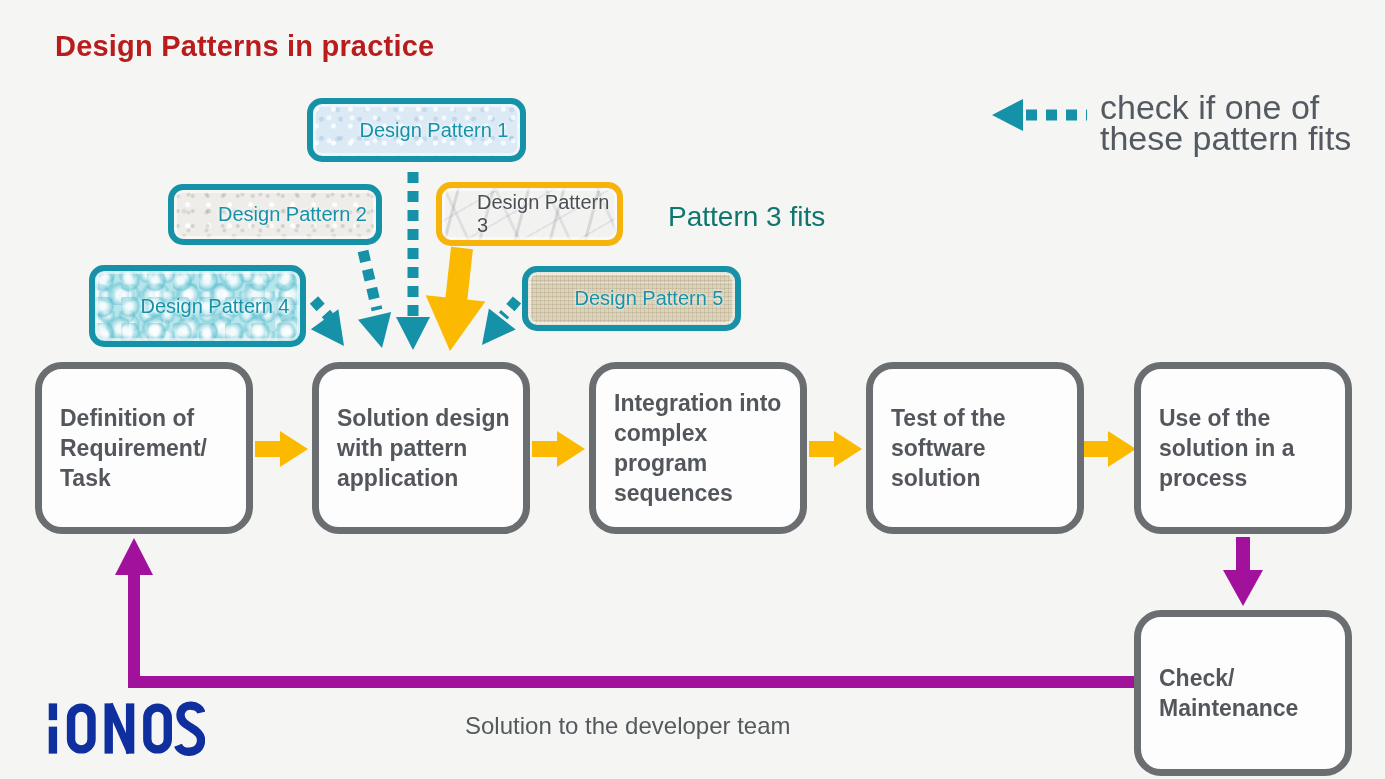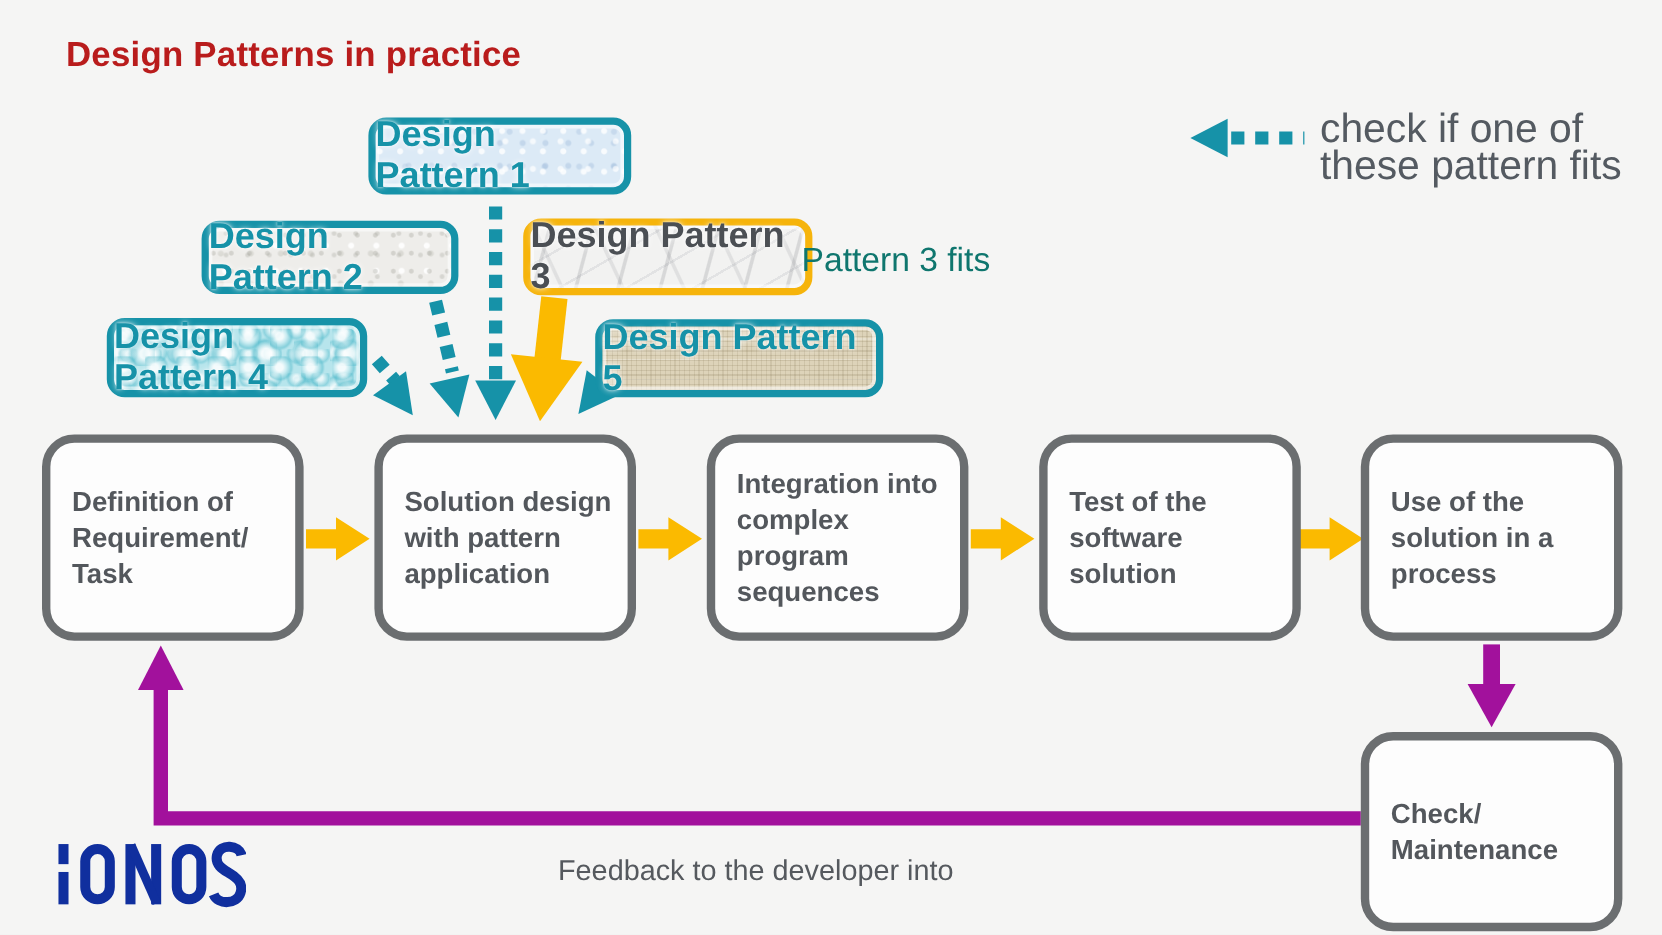--- a/index.html
+++ b/index.html
@@ -6,22 +6,22 @@
   body{font-family:"Liberation Sans","DejaVu Sans",sans-serif;background:#e9e9e9;}
   #canvas{position:relative;width:1385px;height:779px;background:#f5f5f4;overflow:hidden;}
 
   .title{position:absolute;left:55px;top:30px;font-size:29px;font-weight:bold;color:#b91c1c;letter-spacing:.2px;}
 
   
   #arrows{position:absolute;left:0;top:0;z-index:1;}
 
   
   .pbox{position:absolute;z-index:2;box-sizing:border-box;border:6px solid #1692a8;border-radius:15px;
-        display:flex;align-items:center;justify-content:center;font-weight:bold;font-size:30px;color:#1692a8;
-        box-shadow:inset 0 0 0 3px rgba(255,255,255,.55);text-shadow:0 0 5px rgba(255,255,255,.85),0 0 2px rgba(255,255,255,.7);}
+        display:flex;align-items:center;justify-content:center;font-weight:normal;font-size:20px;color:#1692a8;
+        box-shadow:inset 0 0 0 3px rgba(255,255,255,.55);text-shadow:0 0 5px rgba(255,255,255,.85),0 0 2px rgba(255,255,255,.7);padding-left:35px;}
   .pbox.gold{border-color:#f6b40b;color:#4b4f54;}
 
   .tex-paper{background-color:#dceaf6;background-image:
     radial-gradient(circle at 20% 30%, rgba(255,255,255,.8) 0 2px, transparent 3px),
     radial-gradient(circle at 70% 60%, rgba(255,255,255,.7) 0 2px, transparent 3px),
     radial-gradient(circle at 45% 80%, rgba(150,180,215,.35) 0 2px, transparent 3px),
     radial-gradient(circle at 85% 20%, rgba(150,180,215,.3) 0 2px, transparent 3px);
     background-size:17px 17px,23px 23px,19px 19px,29px 29px;}
   .tex-stucco{background-color:#eeedea;background-image:
     radial-gradient(circle at 25% 40%, rgba(170,170,162,.4) 0 1.5px, transparent 2.5px),
@@ -39,23 +39,23 @@
     radial-gradient(circle at 60% 20%, rgba(255,255,255,.7) 0 2px, rgba(80,185,202,.4) 7px, transparent 9px),
     radial-gradient(circle at 15% 75%, rgba(255,255,255,.7) 0 3px, rgba(80,185,202,.4) 9px, transparent 11px);
     background-size:26px 26px,34px 34px,20px 20px,30px 30px;}
   .tex-linen{background-color:#ddd3b9;background-image:
     repeating-linear-gradient(0deg, rgba(125,110,75,.18) 0 1px, transparent 1px 4px),
     repeating-linear-gradient(90deg, rgba(125,110,75,.15) 0 1px, transparent 1px 4px),
     repeating-linear-gradient(0deg, transparent 0 8px, rgba(255,255,255,.28) 8px 9px, transparent 9px 17px);}
 
   #p1{left:307px;top:98px;width:219px;height:64px;}
   #p2{left:168px;top:184px;width:214px;height:61px;}
-  #p3{left:436px;top:182px;width:241px;height:64px;}
-  #p4{left:89px;top:265px;width:217px;height:66px;}
-  #p5{left:496px;top:266px;width:240px;height:65px;}
+  #p3{left:436px;top:182px;width:187px;height:64px;}
+  #p4{left:89px;top:265px;width:217px;height:82px;}
+  #p5{left:522px;top:266px;width:219px;height:65px;}
 
   .annotation{position:absolute;left:668px;top:201px;z-index:2;font-size:28px;color:#0f766e;}
 
   
   .legend-text{position:absolute;left:1100px;top:92px;z-index:2;font-size:34px;line-height:31px;color:#545a61;}
 
   
   .fbox{position:absolute;z-index:2;box-sizing:border-box;width:218px;height:172px;top:362px;
         background:#fdfdfd;border:7px solid #6b6e70;border-radius:27px;
         display:flex;align-items:center;padding:0 12px 0 18px;
@@ -158,21 +158,21 @@
   <div id="f3" class="fbox">
     <span>Integration into complex program sequences</span>
   </div>
   <div id="f5" class="fbox">
     <span>Use of the solution in a process</span>
   </div>
   <div id="f6" class="fbox">
     <span>Check/ Maintenance</span>
   </div>
 
-  <div class="feedback-label">Feedback to the developer into</div>
+  <div class="feedback-label">Solution to the developer team</div>
 
   <svg class="logo" width="160" height="57" viewBox="0 0 172 58" aria-label="IONOS">
     <g fill="#102f9e" stroke="#102f9e">
 
       <rect x="4" y="2" width="9" height="18" stroke="none"></rect>
       <rect x="4" y="27" width="9" height="29" stroke="none"></rect>
 
       <rect x="28" y="6.5" width="22" height="45" rx="11" fill="none" stroke-width="9"></rect>
 
       <rect x="64" y="2" width="9" height="54" stroke="none"></rect>

